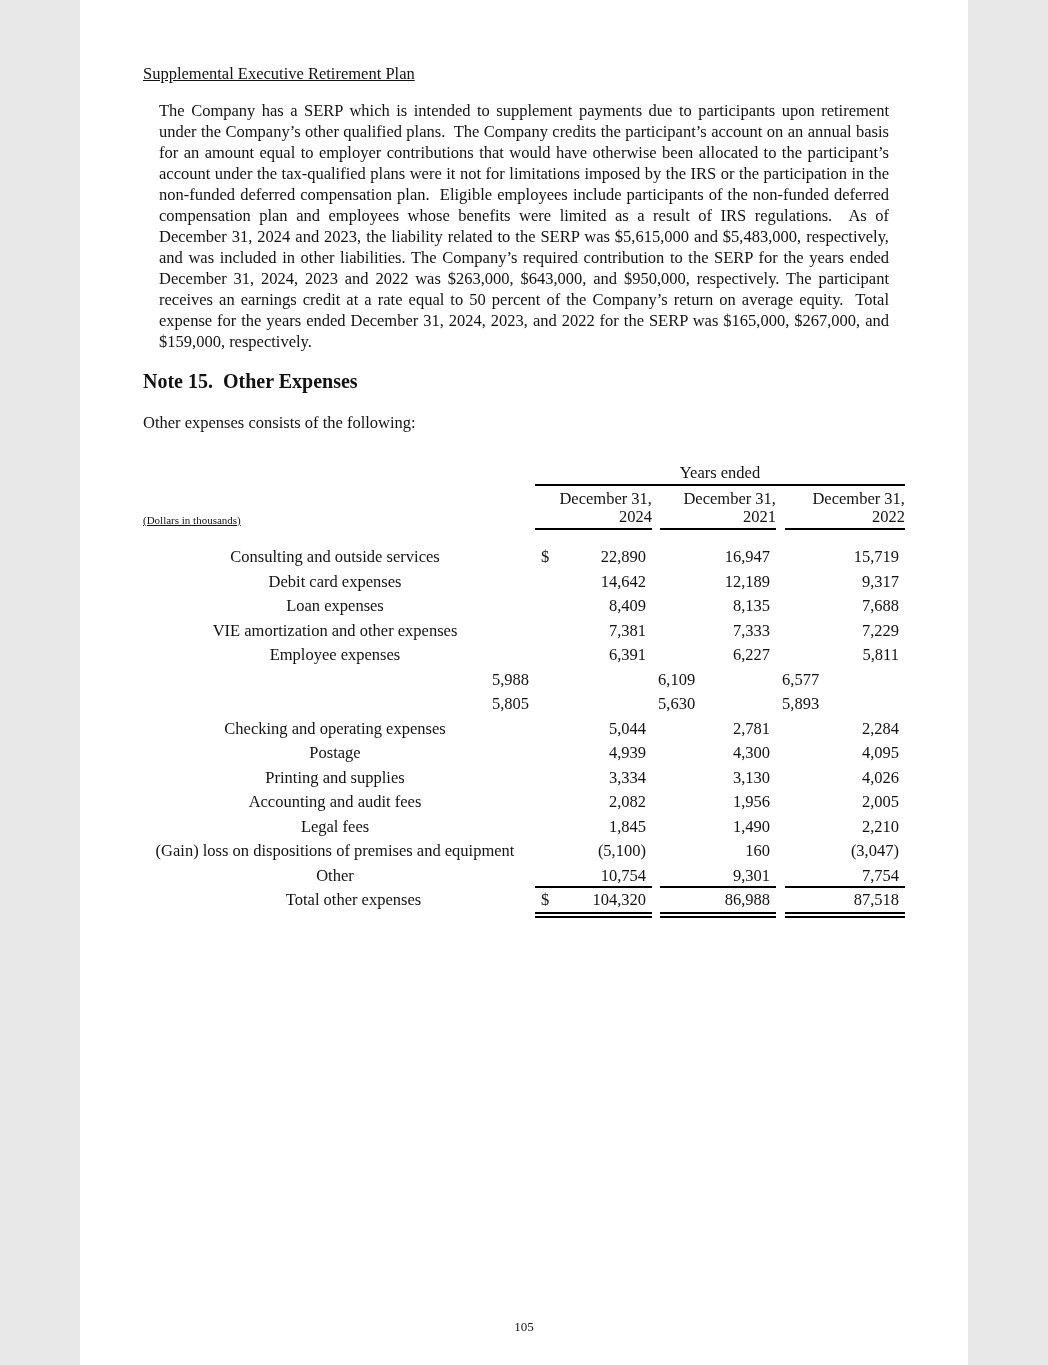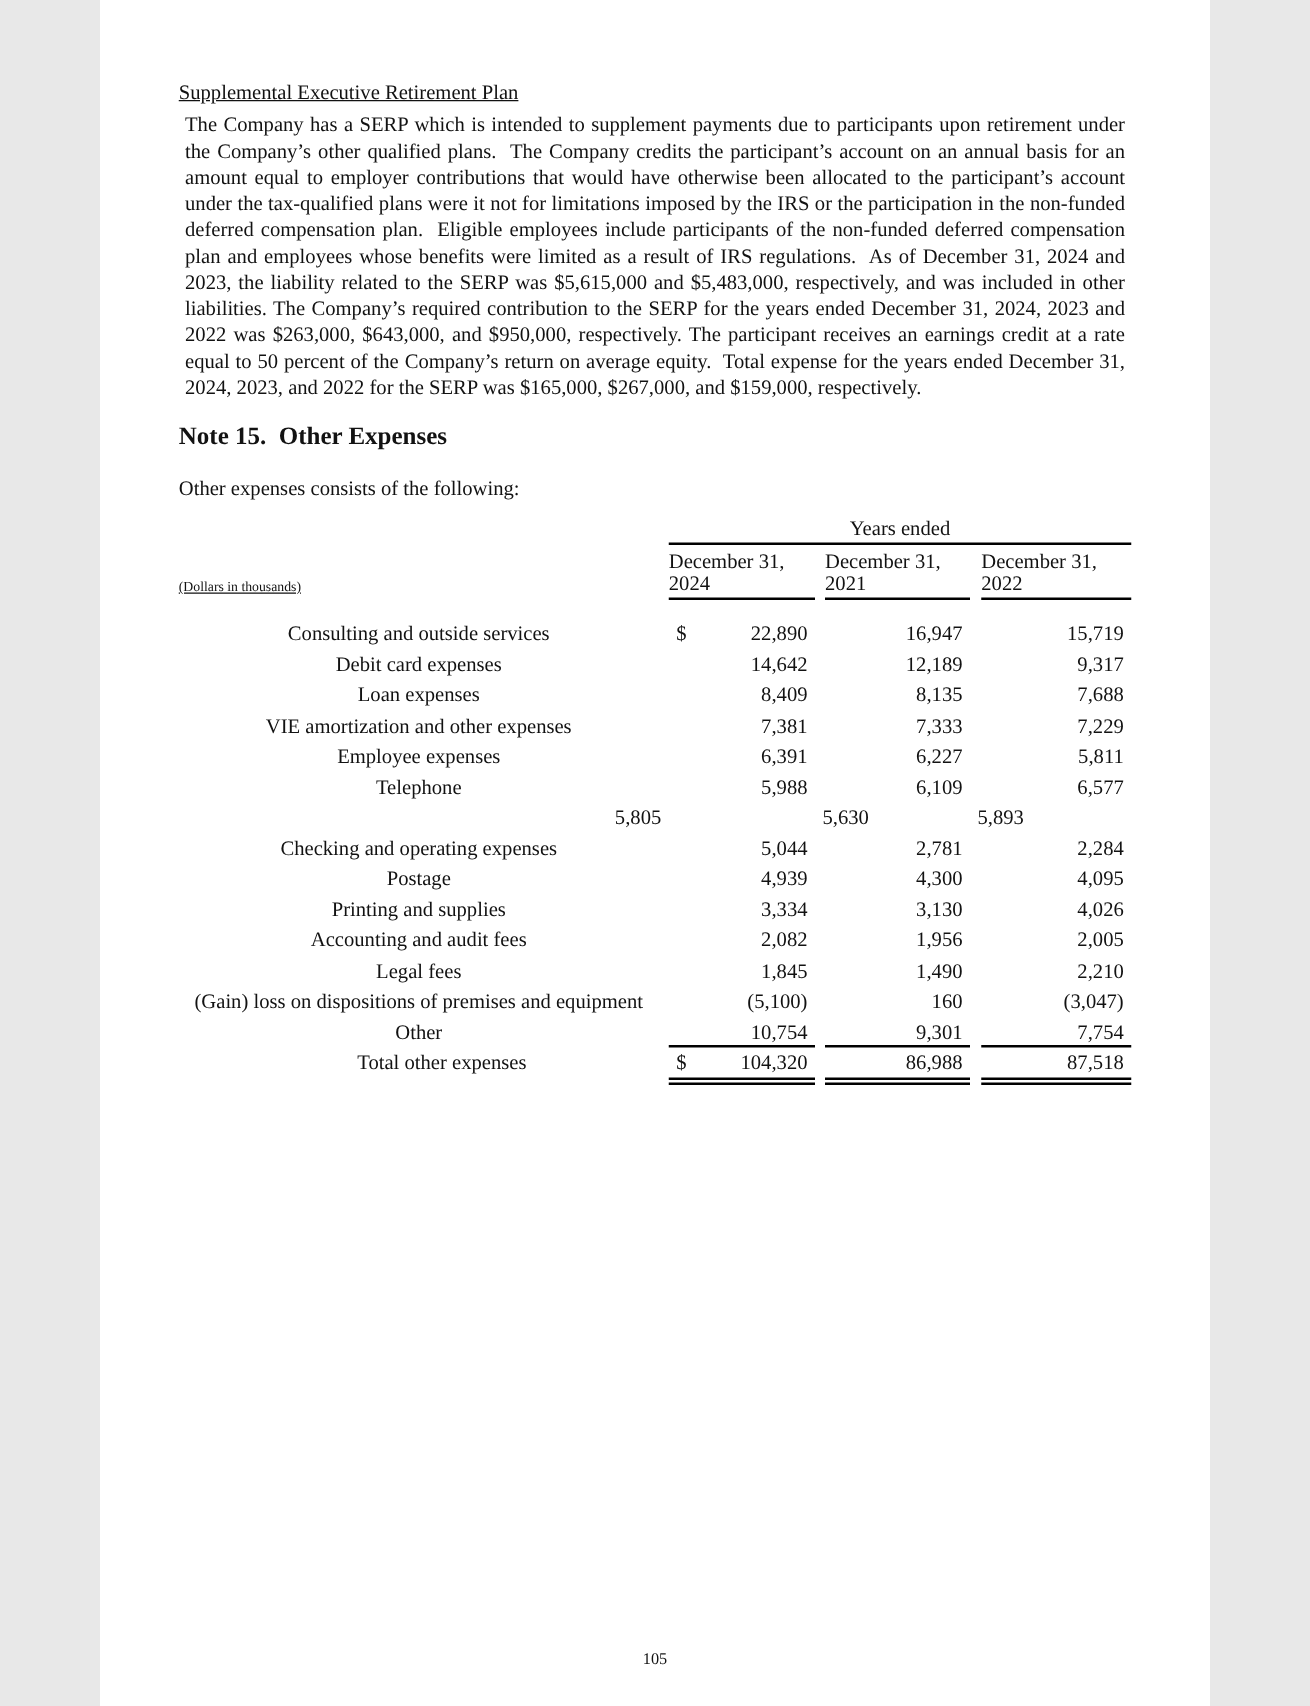--- a/index.html
+++ b/index.html
@@ -10,45 +10,45 @@
     font-size:16.5px; line-height:21px;
     box-sizing:border-box;
   }
   .content { padding:63px 63px 0 63px; }
 
   .serp-heading {
     font-size:16.5px; font-weight:normal; margin:0;
     text-decoration:underline; line-height:21px;
   }
   .body-para {
-    margin:5px; text-align:justify; white-space:pre-wrap;
+    margin:16px; text-align:justify; white-space:pre-wrap;
   }
   .note-heading {
     margin:19px 0 0 0; font-size:20px; font-weight:bold;
     white-space:pre-wrap; line-height:21px;
   }
   .intro-line { margin:20px 0 0 0; }
 
   
-  .fin-table { margin-top:12px; }
+  .fin-table { margin-top:30px; }
   .grid {
     display:grid;
     grid-template-columns: 1fr 117px 8px 116px 9px 120px;
   }
   .years-cell {
     grid-column:2 / 7; text-align:center; line-height:20px;
     border-bottom:2.5px solid #000; padding-bottom:1px;
   }
   .colhead-row { margin-top:2px; }
   .units-cell {
     align-self:end; font-size:11px; line-height:16px;
     text-decoration:underline; padding-bottom:2px;
   }
   .ch {
-    text-align:left; line-height:17.5px; padding:2px 0 3px 0;
+    text-align:right; line-height:17.5px; padding:2px 0 3px 0;
     border-bottom:2.5px solid #000;
   }
   .ch span { display:block; }
 
   .tbody { margin-top:15px;text-align:center; }
   .tr .td { line-height:24.5px; height:24.5px; box-sizing:border-box; }
   .label-cell { padding-right:8px; white-space:nowrap; overflow:hidden; }
   .num { display:flex; padding:0 6px; }
   .num .val { margin-left:auto; }
   .rule-under { border-bottom:2.5px solid #000; }
@@ -174,21 +174,20 @@
           <div class="td num">
               <span class="val">6,227</span>
             </div>
           <div></div>
           <div class="td num">
               <span class="val">5,811</span>
             </div>
         </div>
 
         <div class="grid tr">
-          <div class="td label-cell">Telephone</div>
           <div class="td num">
               <span class="cur"></span>
               <span class="val">5,988</span>
             </div>
           <div></div>
           <div class="td num">
               <span class="val">6,109</span>
             </div>
           <div></div>
           <div class="td num">

